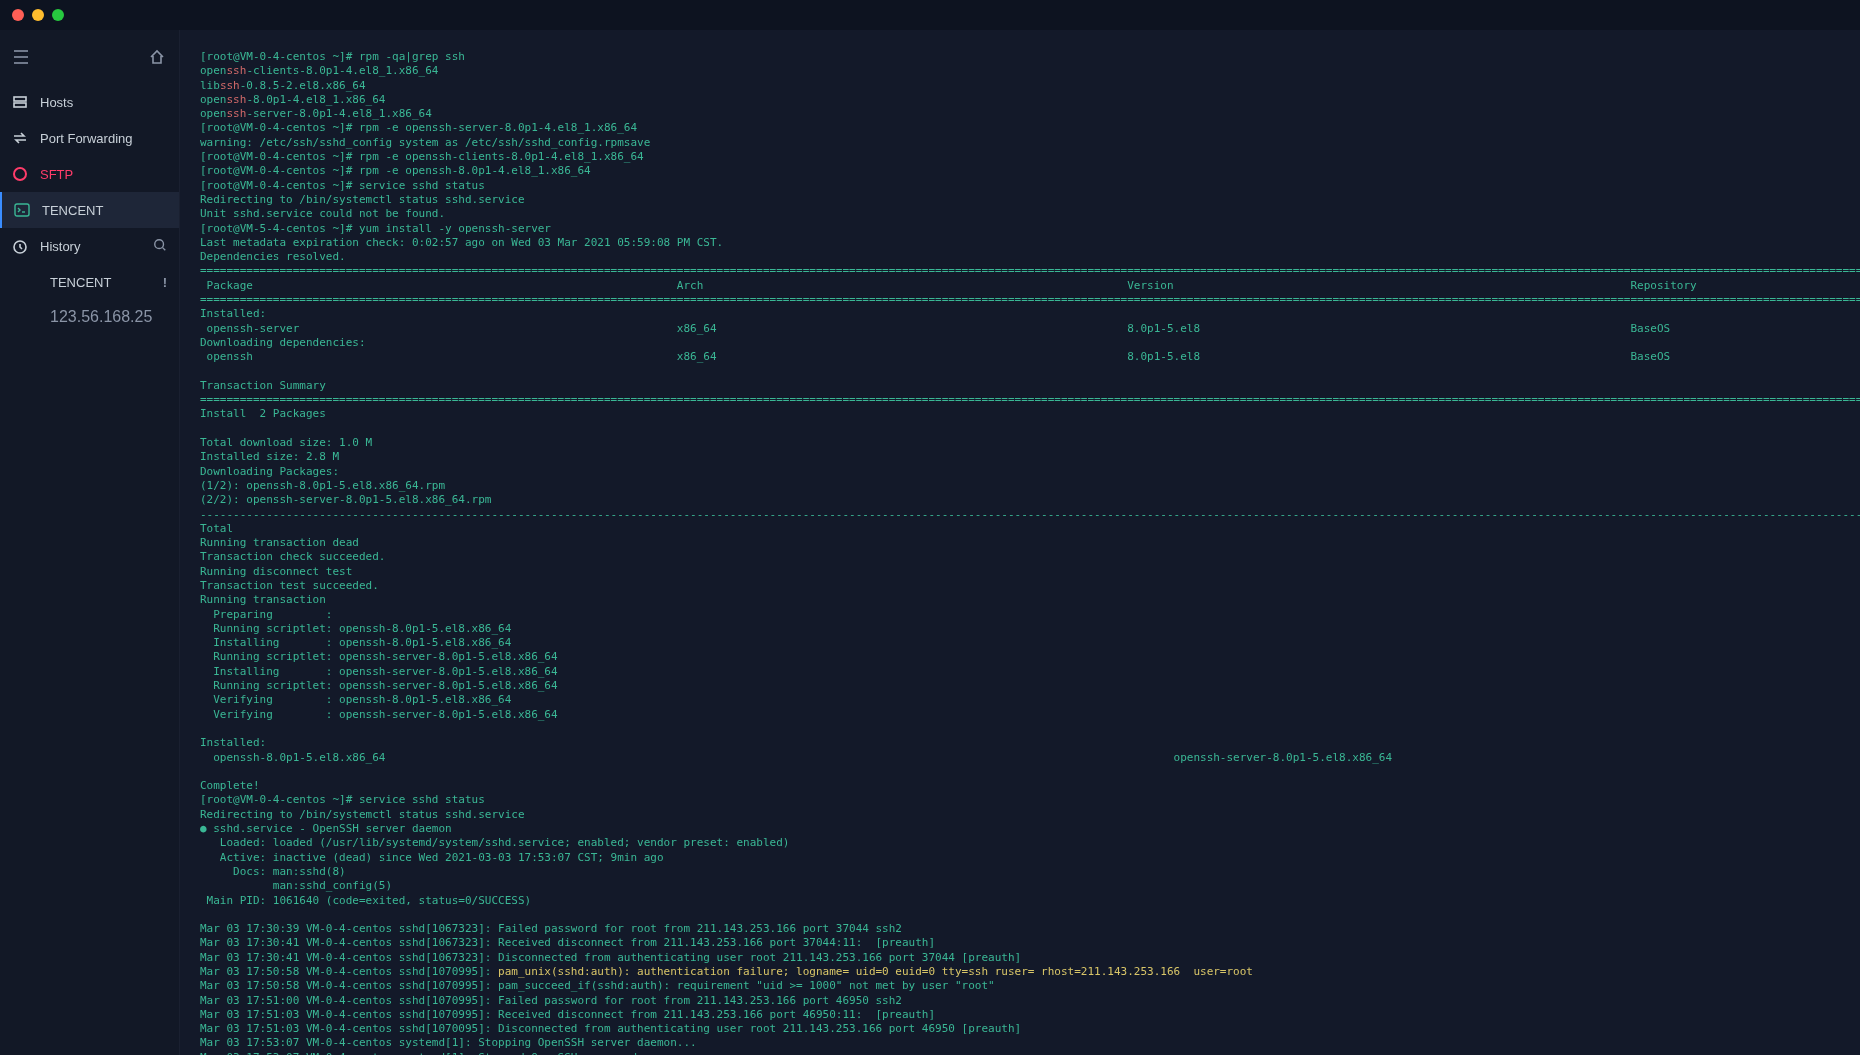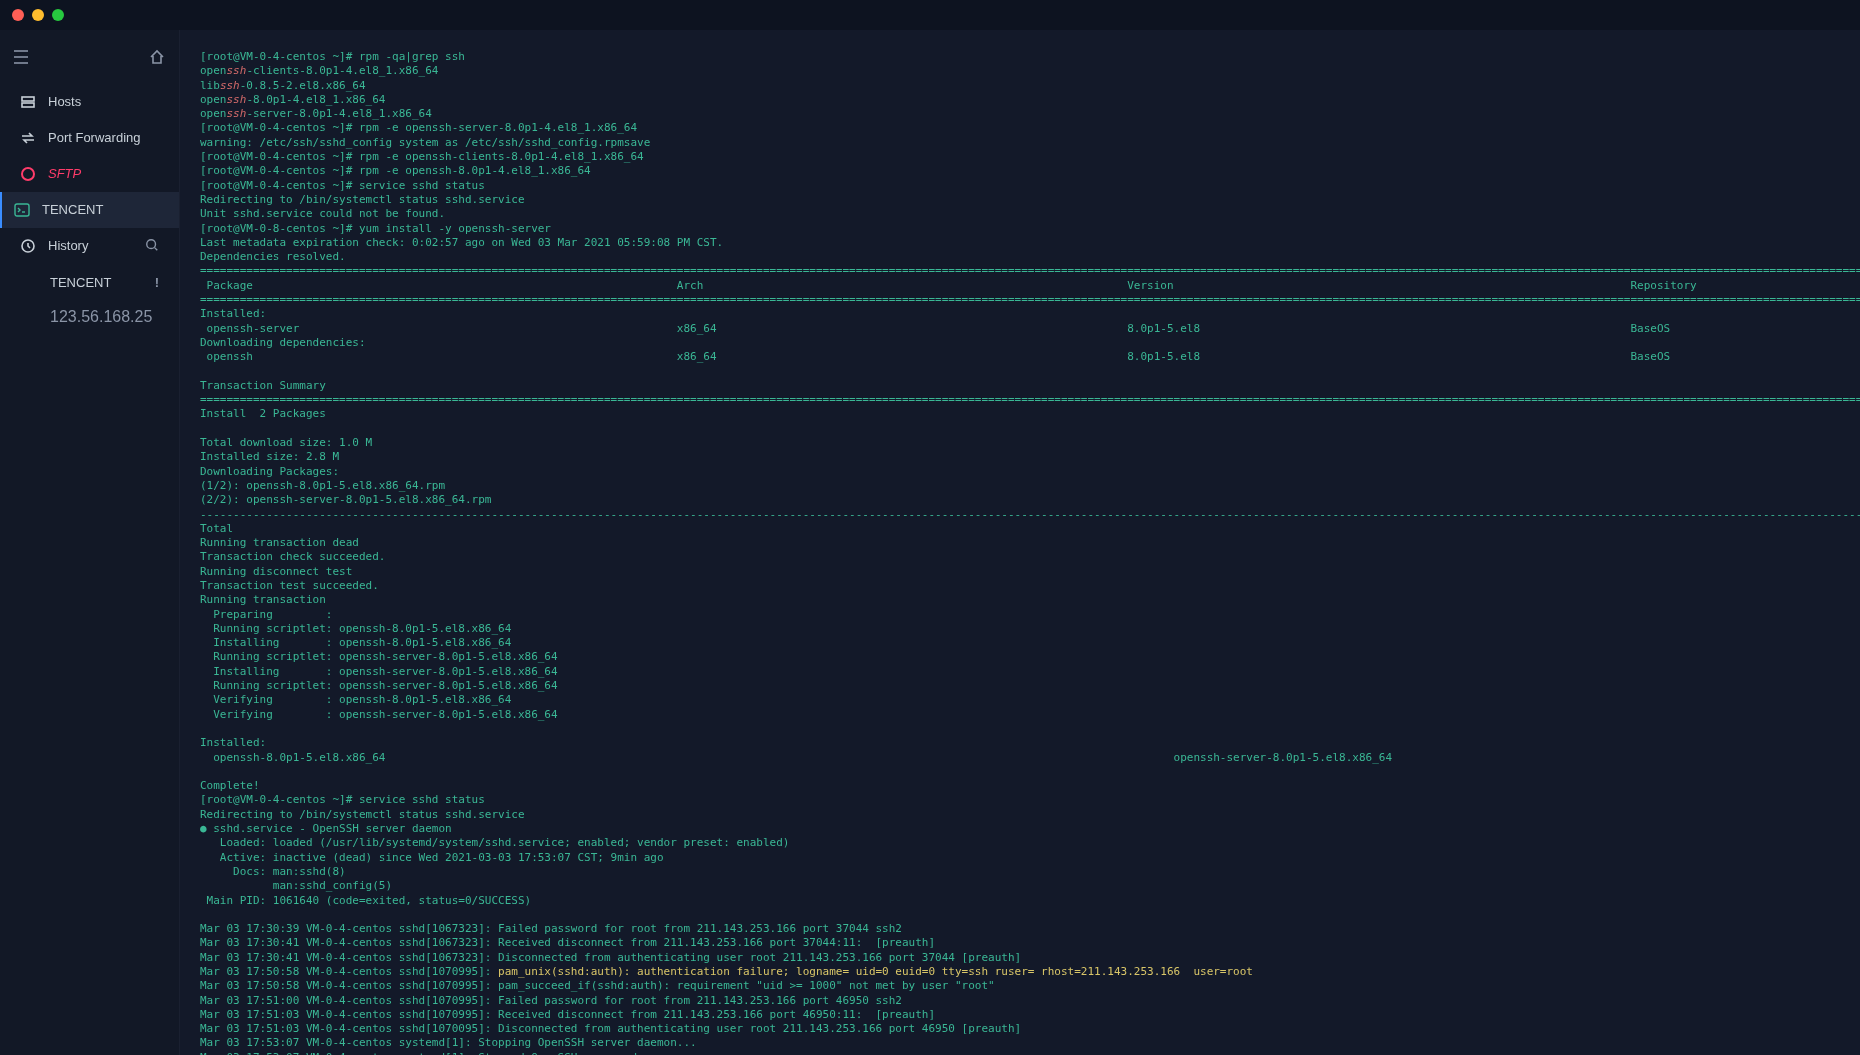--- a/index.html
+++ b/index.html
@@ -38,45 +38,46 @@
     display: flex;
     align-items: center;
     justify-content: space-between;
     padding: 0 14px;
     margin-top: 8px;
     margin-bottom: 6px;
   }
   .hamburger, .home-icon { color: #8a94a6; cursor: pointer; }
   .nav-item {
     display: flex;
+    align-items: center;
     gap: 12px;
-    padding: 10px 20px;
+    padding: 10px 12px;
     color: #c8d0d8;
     cursor: pointer;
     font-size: 13px;
   }
-  .nav-item.sftp { color: #ff3c6a; font-style: italic; }
+  .nav-item.sftp { color: #ff3c6a; }
   .nav-item.tab-active { background: #1e2638; border-left: 2px solid #3a8dff; padding-left: 12px;}
   .nav-icon { width: 16px; height: 16px; display:flex; align-items:center; justify-content:center; flex-shrink:0;}
   .nav-label { flex: 1; }
   .search-icon { color: #8a94a6; }
   .exclaim { color: #8a94a6; font-weight: bold; }
   .history-sub { padding: 8px 14px 8px 50px; font-size: 16px; color: #8a94a6; cursor: pointer;}
   .terminal {
     flex: 1;
     background: #131929;
     padding: 20px;
     overflow: auto;
     font-family: "Menlo", "Consolas", monospace;
     font-size: 11px;
     line-height: 1.3;
     color: #3ab795;
     white-space: pre;
   }
-  .t-red { color: #d16969; font-style: italic; }
+  .t-red { color: #d16969; }
   .t-yellow { color: #d9c668; }
   .svg-icon { fill: none; stroke: currentColor; stroke-width: 1.6; }
 </style>
 </head>
 <body>
 
 <div class="window">
   <div class="titlebar">
     <div class="traffic">
       <div class="dot red"></div>
@@ -173,21 +174,21 @@
 <span><span>lib</span><span class="t-red">ssh</span><span>-0.8.5-2.el8.x86_64</span></span>
 <span><span>open</span><span class="t-red">ssh</span><span>-8.0p1-4.el8_1.x86_64</span></span>
 <span><span>open</span><span class="t-red">ssh</span><span>-server-8.0p1-4.el8_1.x86_64</span></span>
 <span>[root@VM-0-4-centos ~]# rpm -e openssh-server-8.0p1-4.el8_1.x86_64</span>
 <span>warning: /etc/ssh/sshd_config system as /etc/ssh/sshd_config.rpmsave</span>
 <span>[root@VM-0-4-centos ~]# rpm -e openssh-clients-8.0p1-4.el8_1.x86_64</span>
 <span>[root@VM-0-4-centos ~]# rpm -e openssh-8.0p1-4.el8_1.x86_64</span>
 <span>[root@VM-0-4-centos ~]# service sshd status</span>
 <span>Redirecting to /bin/systemctl status sshd.service</span>
 <span>Unit sshd.service could not be found.</span>
-<span>[root@VM-0-8-centos ~]# yum install -y openssh-server</span>
+<span>[root@VM-5-4-centos ~]# yum install -y openssh-server</span>
 <span>Last metadata expiration check: 0:02:57 ago on Wed 03 Mar 2021 05:59:08 PM CST.</span>
 <span>Dependencies resolved.</span>
 <span>================================================================================================================================================================================================================================================================================================</span>
 <span> Package                                                                Arch                                                                Version                                                                     Repository                                                               Size</span>
 <span>================================================================================================================================================================================================================================================================================================</span>
 <span>Installed:</span>
 <span> openssh-server                                                         x86_64                                                              8.0p1-5.el8                                                                 BaseOS                                                                 484 k</span>
 <span>Downloading dependencies:</span>
 <span> openssh                                                                x86_64                                                              8.0p1-5.el8                                                                 BaseOS                                                                 520 k</span>
 

